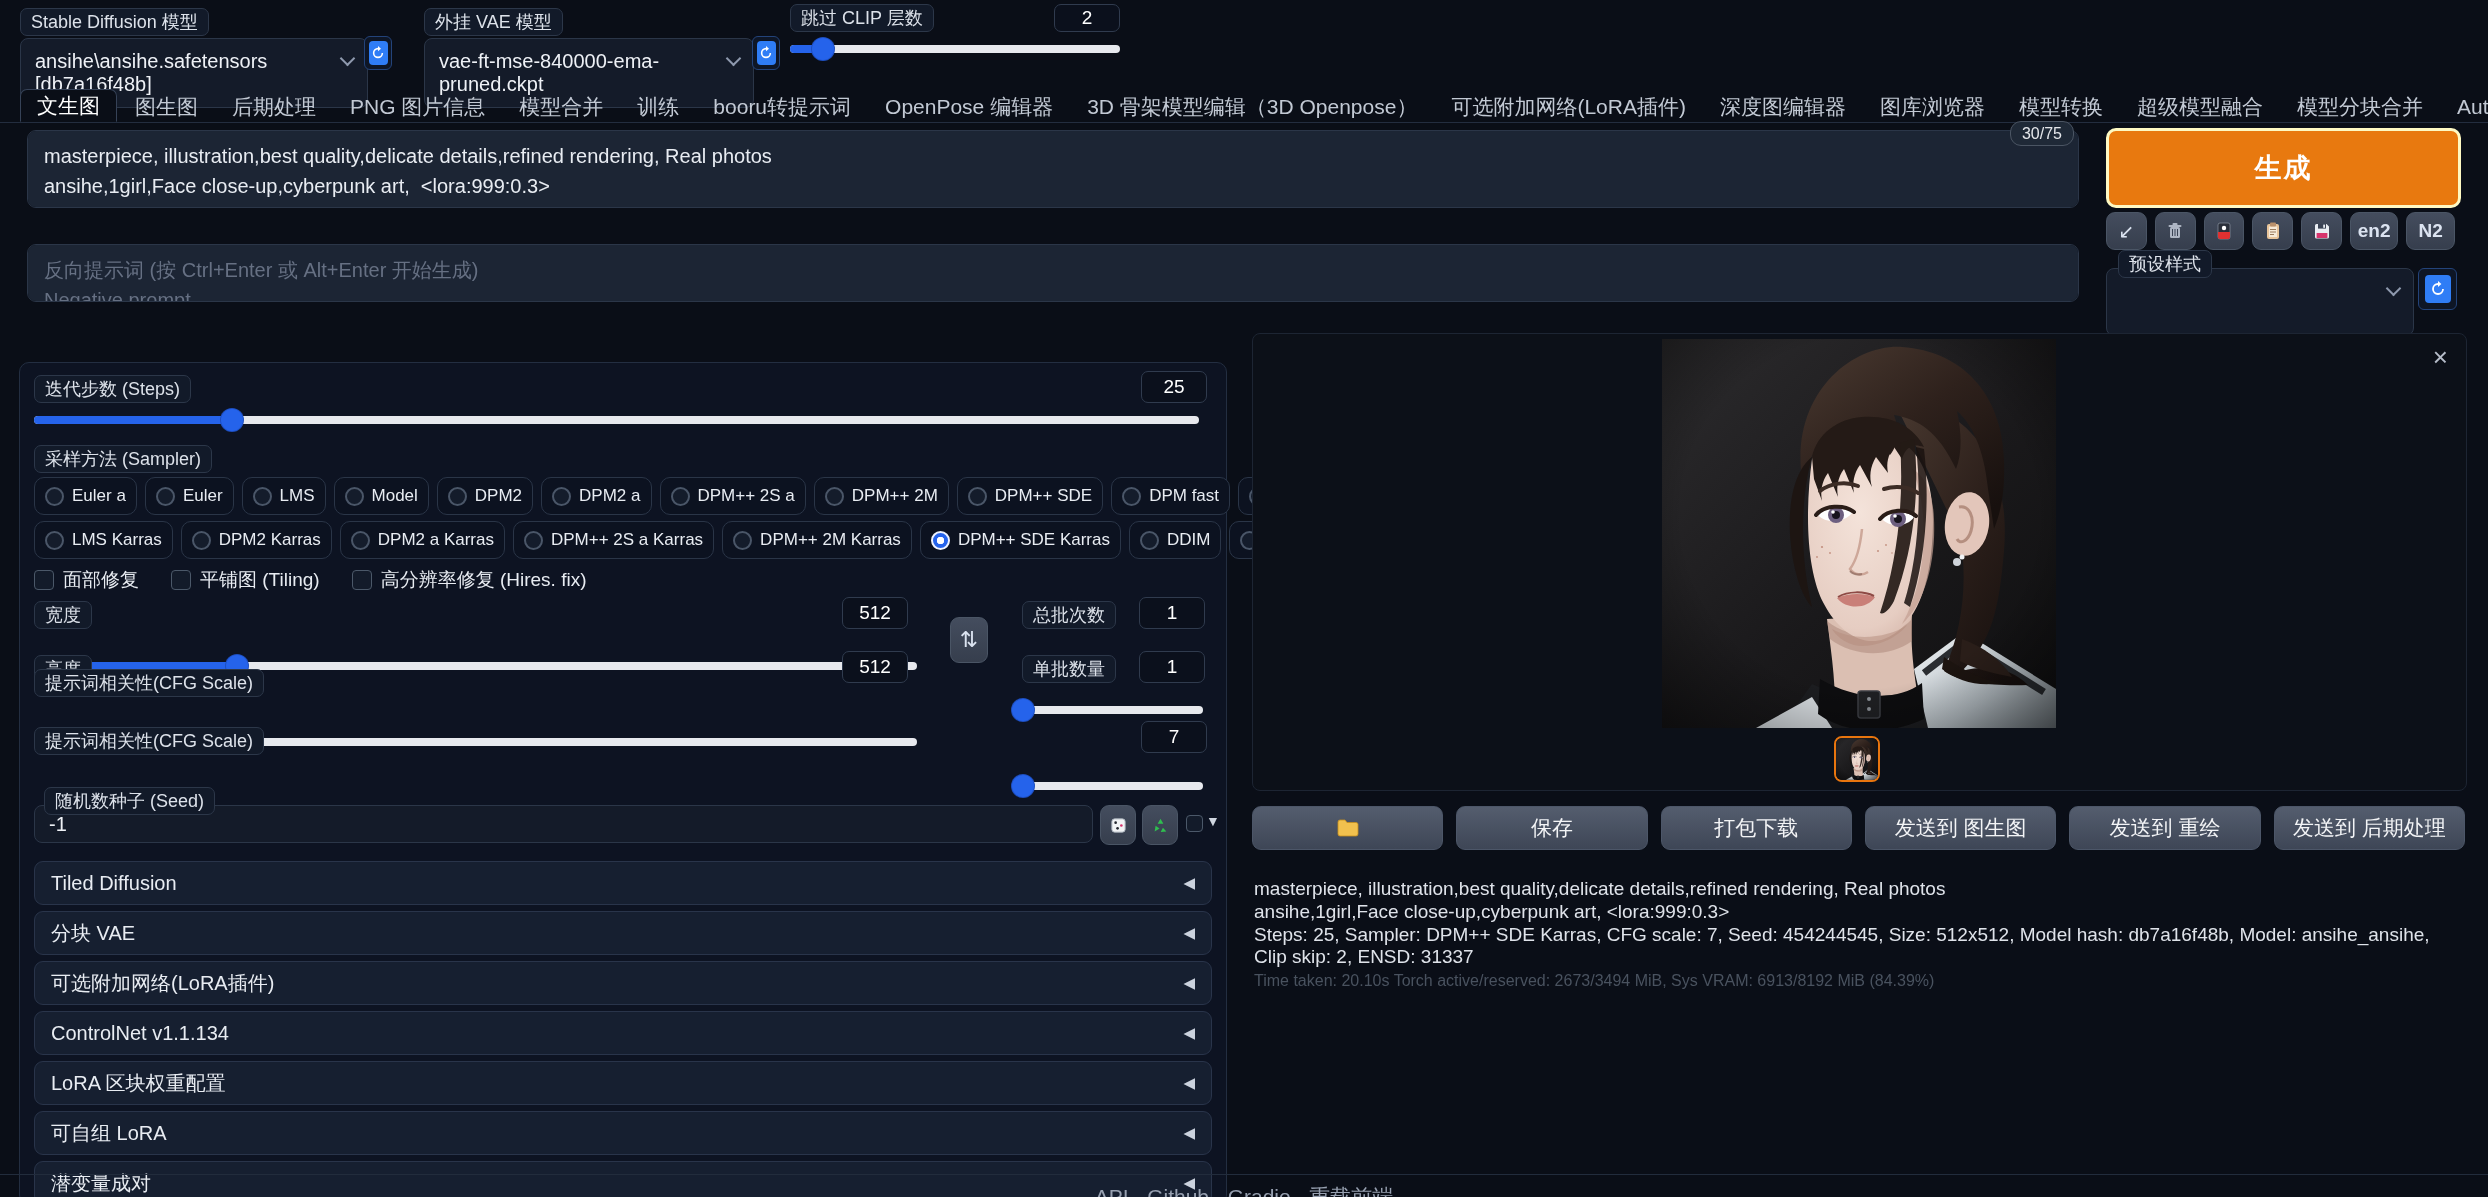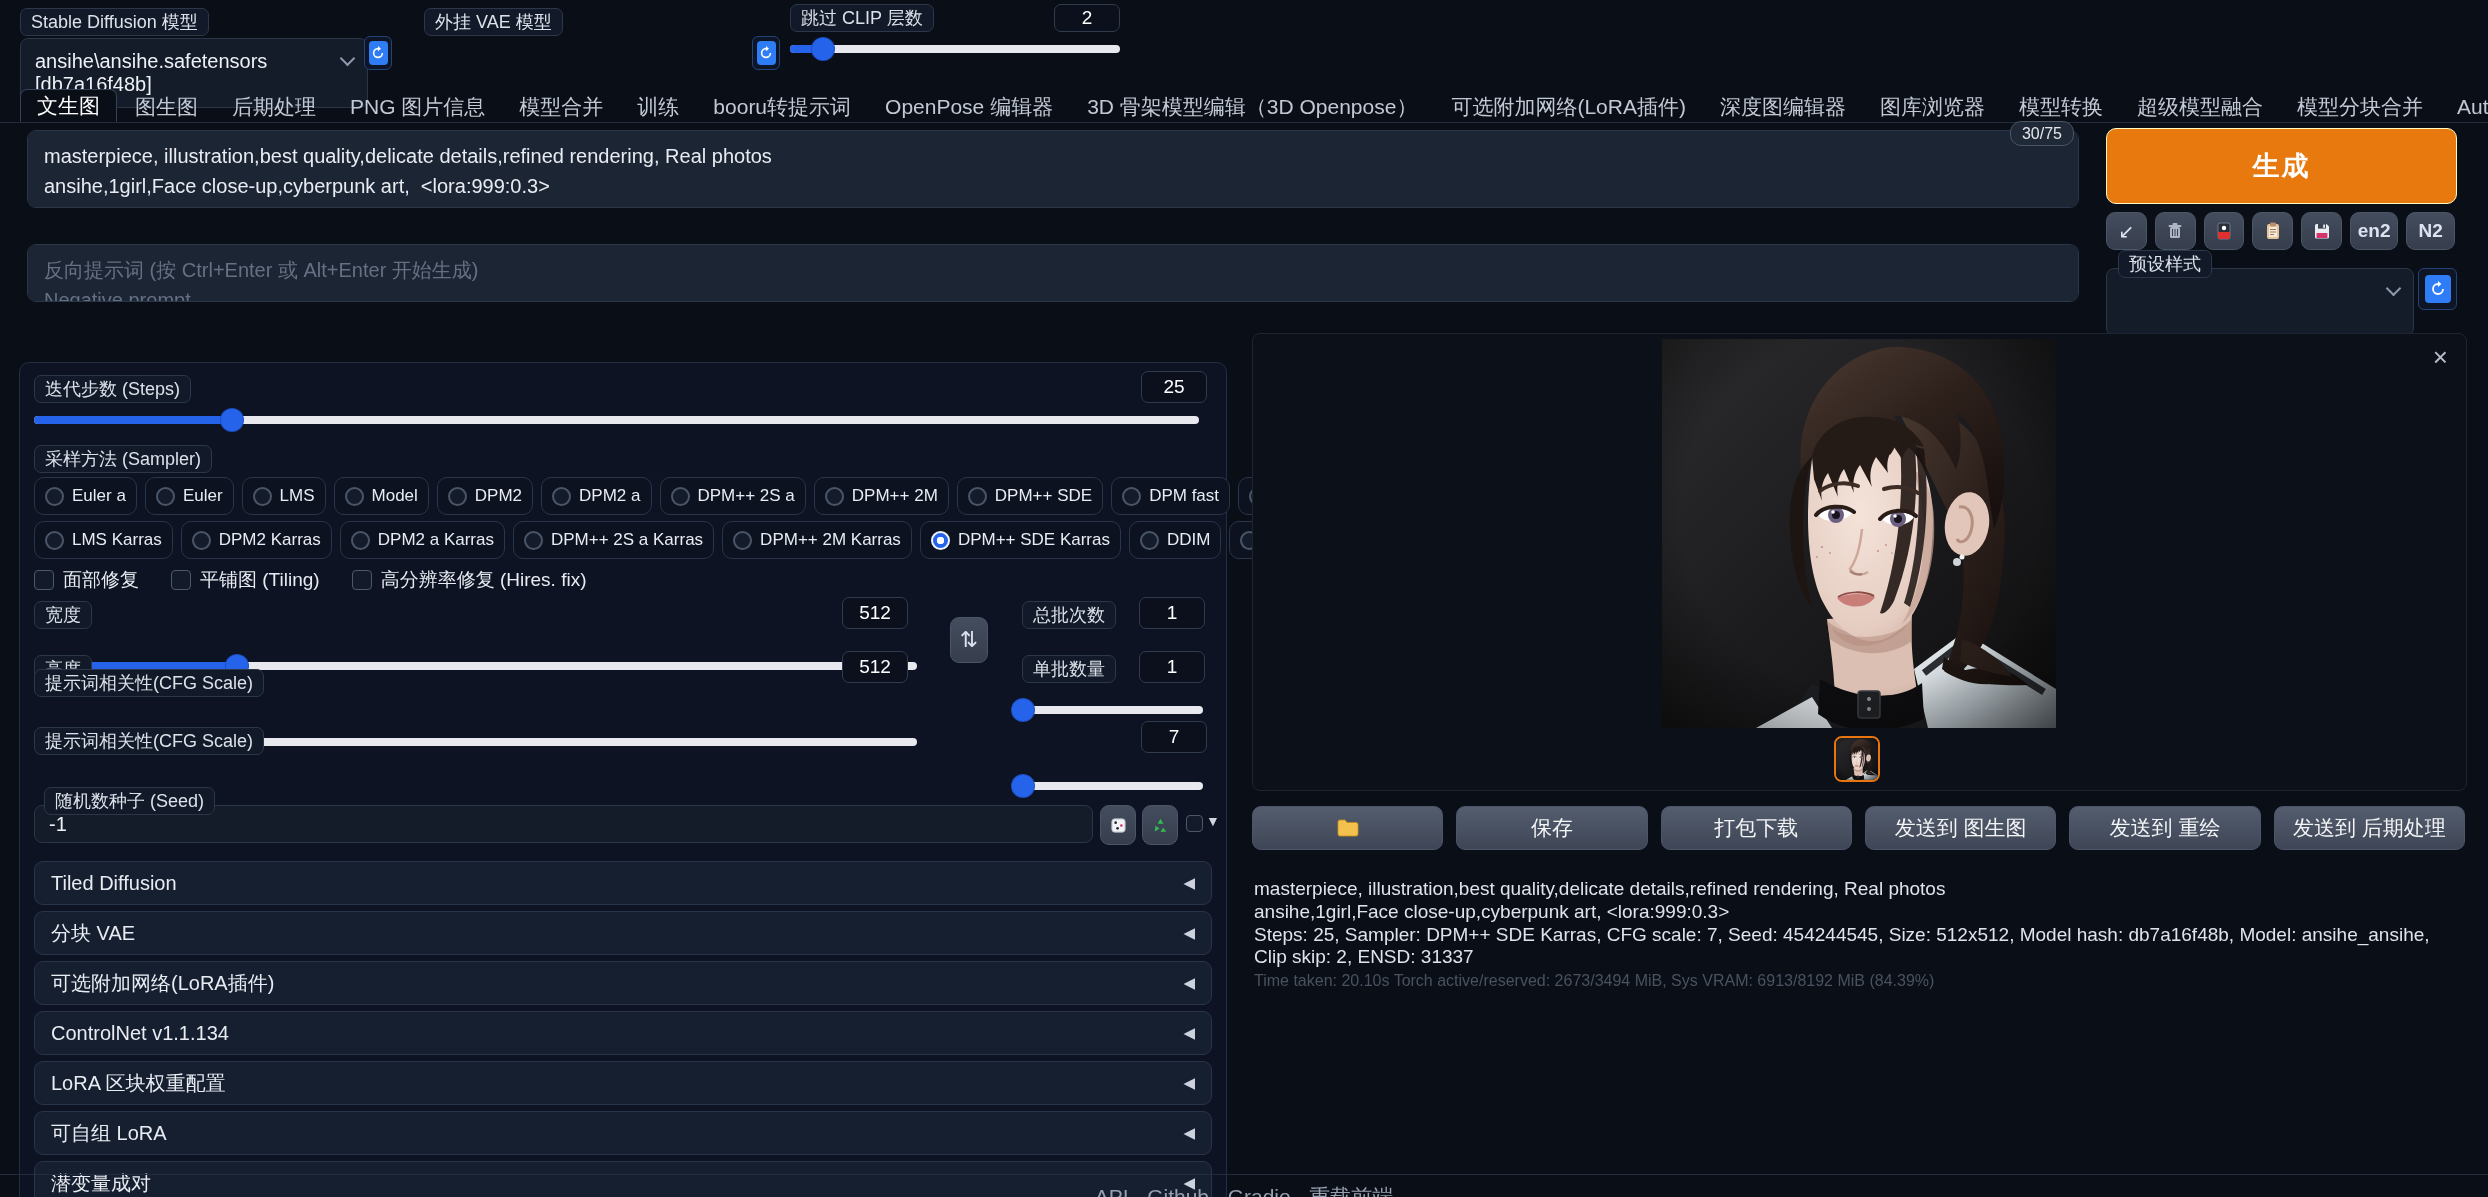--- a/index.html
+++ b/index.html
@@ -49,21 +49,21 @@
   
   .acc{background:#161f30;border:1px solid #29344a;border-radius:9px;height:44px;display:flex;align-items:center;
       justify-content:space-between;padding:0 16px;font-size:20px;color:#e8ecf2;box-sizing:border-box;cursor:pointer;}
   .acc .arrow{color:#cbd2dd;font-size:15px;}
   
   .gbtn{background:linear-gradient(180deg,#545d6e,#3e4656);border:1px solid #4c5668;border-radius:9px;
       color:#f3f4f6;font-size:21px;display:flex;align-items:center;justify-content:center;cursor:pointer;}
   .iconbtn{background:linear-gradient(180deg,#444d5e,#363e4d);border:1px solid #4a5565;border-radius:9px;
       display:flex;align-items:center;justify-content:center;cursor:pointer;color:#dbe3f0;}
   .panel{background:#0d1322;border:1px solid #232e41;border-radius:10px;margin-top:40px;}
-  .genbtn{background:#e8790f;border:1px solid #fef9c3;border-radius:10px;color:#fff;font-size:27px;font-weight:700;
+  .genbtn{background:#e8790f;border:3px solid #fef9c3;border-radius:10px;color:#fff;font-size:27px;font-weight:700;
       display:flex;align-items:center;justify-content:center;cursor:pointer;letter-spacing:2px;}
   .counter{background:#1f2937;border:1px solid #4b5563;border-radius:11px;color:#e5e7eb;font-size:16px;
       display:flex;align-items:center;justify-content:center;}
   .infoline{font-size:19px;color:#dfe3ea;line-height:22px;margin-bottom:1px;}
   .infodim{font-size:16px;color:#49525f;margin-top:4px;}
   .gallery{background:#0c1018;border:1px solid #1d2533;border-radius:8px;}
   .thumb{border:2px solid #e8750e;border-radius:8px;overflow:hidden;background:#15151a;box-sizing:border-box;cursor:pointer;}
   .seedinput{background:#141b29;border:1px solid #2b3648;border-radius:8px;color:#eef1f6;font-size:20px;
       display:flex;align-items:center;padding:0 14px;box-sizing:border-box;}
   .footer{color:#97a0b0;font-size:21px;text-align:center;}
@@ -84,20 +84,24 @@
     <span class="bluebox" style="width:19px;height:24px;">
       <svg width="14" height="14" viewBox="0 0 16 16">
           <path d="M8 3a5 5 0 1 0 5 5" stroke="#fff" stroke-width="1.8" fill="none"></path>
           <path d="M8 0l3.4 3L8 6z" fill="#fff"></path>
         </svg>
     </span>
   </div>
 
   <div class="abs" style="left:424px;top:8px;">
     <span class="tag">外挂 VAE 模型</span>
+    <div class="dd" style="width:300px;margin-top:2px;">
+      <span>vae-ft-mse-840000-ema-pruned.ckpt</span>
+      <span class="chev"></span>
+    </div>
   </div>
   <div class="abs refbtn" style="left:752px;top:36px;width:26px;height:32px;">
     <span class="bluebox" style="width:19px;height:24px;">
       <svg width="14" height="14" viewBox="0 0 16 16">
           <path d="M8 3a5 5 0 1 0 5 5" stroke="#fff" stroke-width="1.8" fill="none"></path>
           <path d="M8 0l3.4 3L8 6z" fill="#fff"></path>
         </svg>
     </span>
   </div>
 

